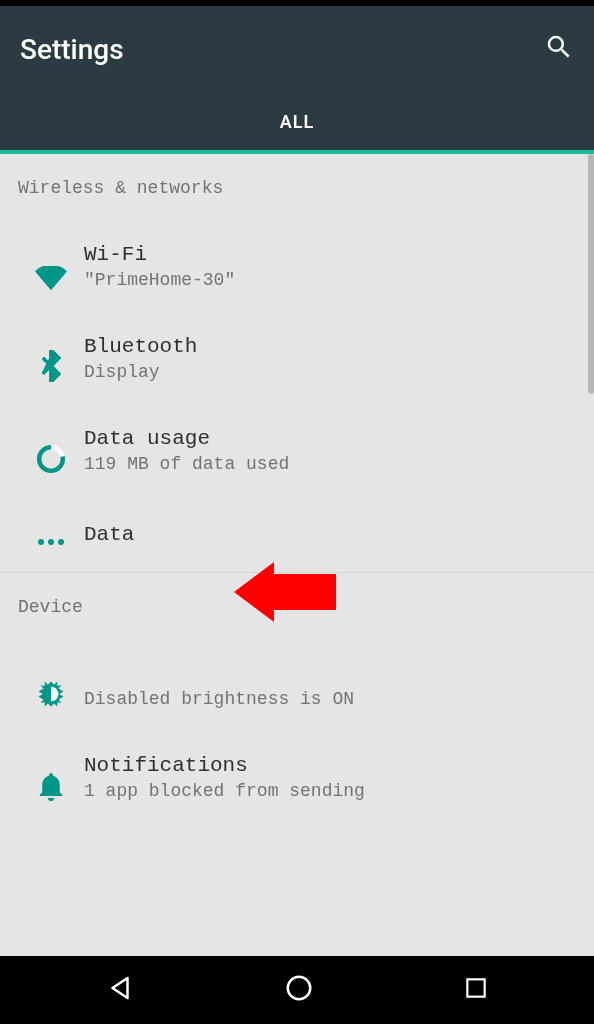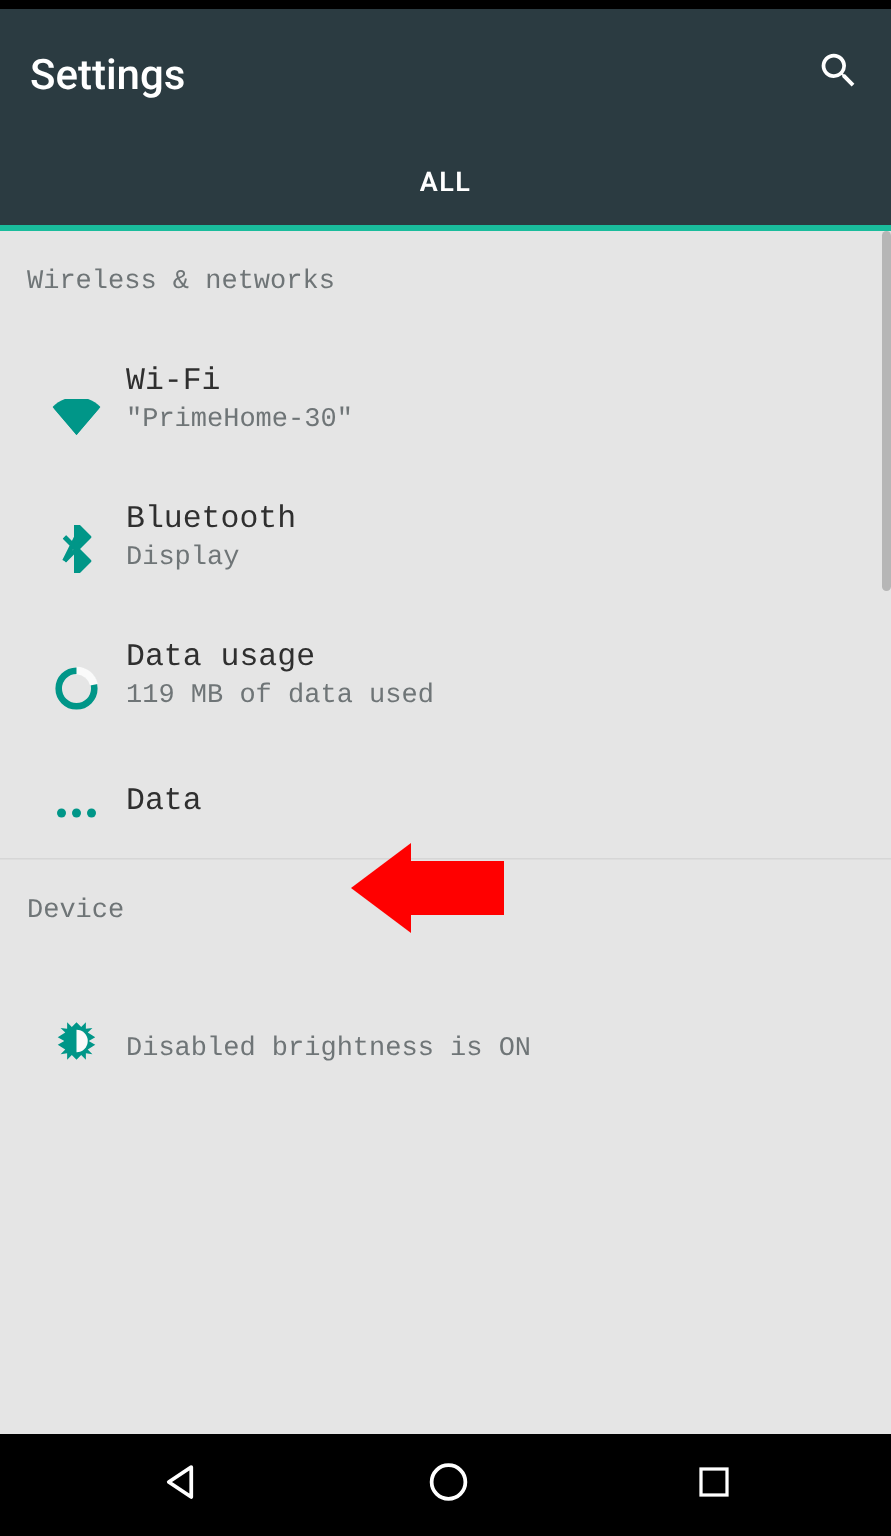--- a/index.html
+++ b/index.html
@@ -242,20 +242,31 @@
         <svg width="30" height="30" viewBox="0 0 24 24">
             <path d="M12 2l2.5 2.5L17 2l0 3.5L20.5 5 18 7.5 22 10l-3.5 2 3.5 2-4 2.5 2.5 2.5-3.5-.5V22l-2.5-2.5L12 22l-2.5-2.5L7 22v-3.5L3.5 19 6 16.5 2 14l3.5-2L2 10l4-2.5L3.5 5 7 5.5V2l2.5 2.5L12 2z" fill="#009688"></path>
             <path d="M12 6v12a6 6 0 0 0 0-12z" fill="#fafafa"></path>
           </svg>
       </div>
       <div class="item-text">
         <div class="item-sub">Disabled brightness is ON</div>
       </div>
     </div>
 
+    <div class="list-item">
+      <div class="item-icon">
+        <svg width="26" height="30" viewBox="0 0 20 24">
+            <path d="M10 24c1.4 0 2.5-1.1 2.5-2.5h-5C7.5 22.9 8.6 24 10 24zM17 17v-6c0-3.6-2.3-6.6-5.5-7.3V3c0-.8-.7-1.5-1.5-1.5S8.5 2.2 8.5 3v.7C5.3 4.4 3 7.4 3 11v6l-2 2v1h18v-1l-2-2z" fill="#009688"></path>
+          </svg>
+      </div>
+      <div class="item-text">
+        <div class="item-title">Notifications</div>
+        <div class="item-sub">1 app blocked from sending</div>
+      </div>
+    </div>
 
     <div class="arrow-annot">
       <div class="arrow-head"></div>
       <div class="arrow-body"></div>
     </div>
 
   </div>
 
   <div class="navbar">
     <div class="nav-btn">

